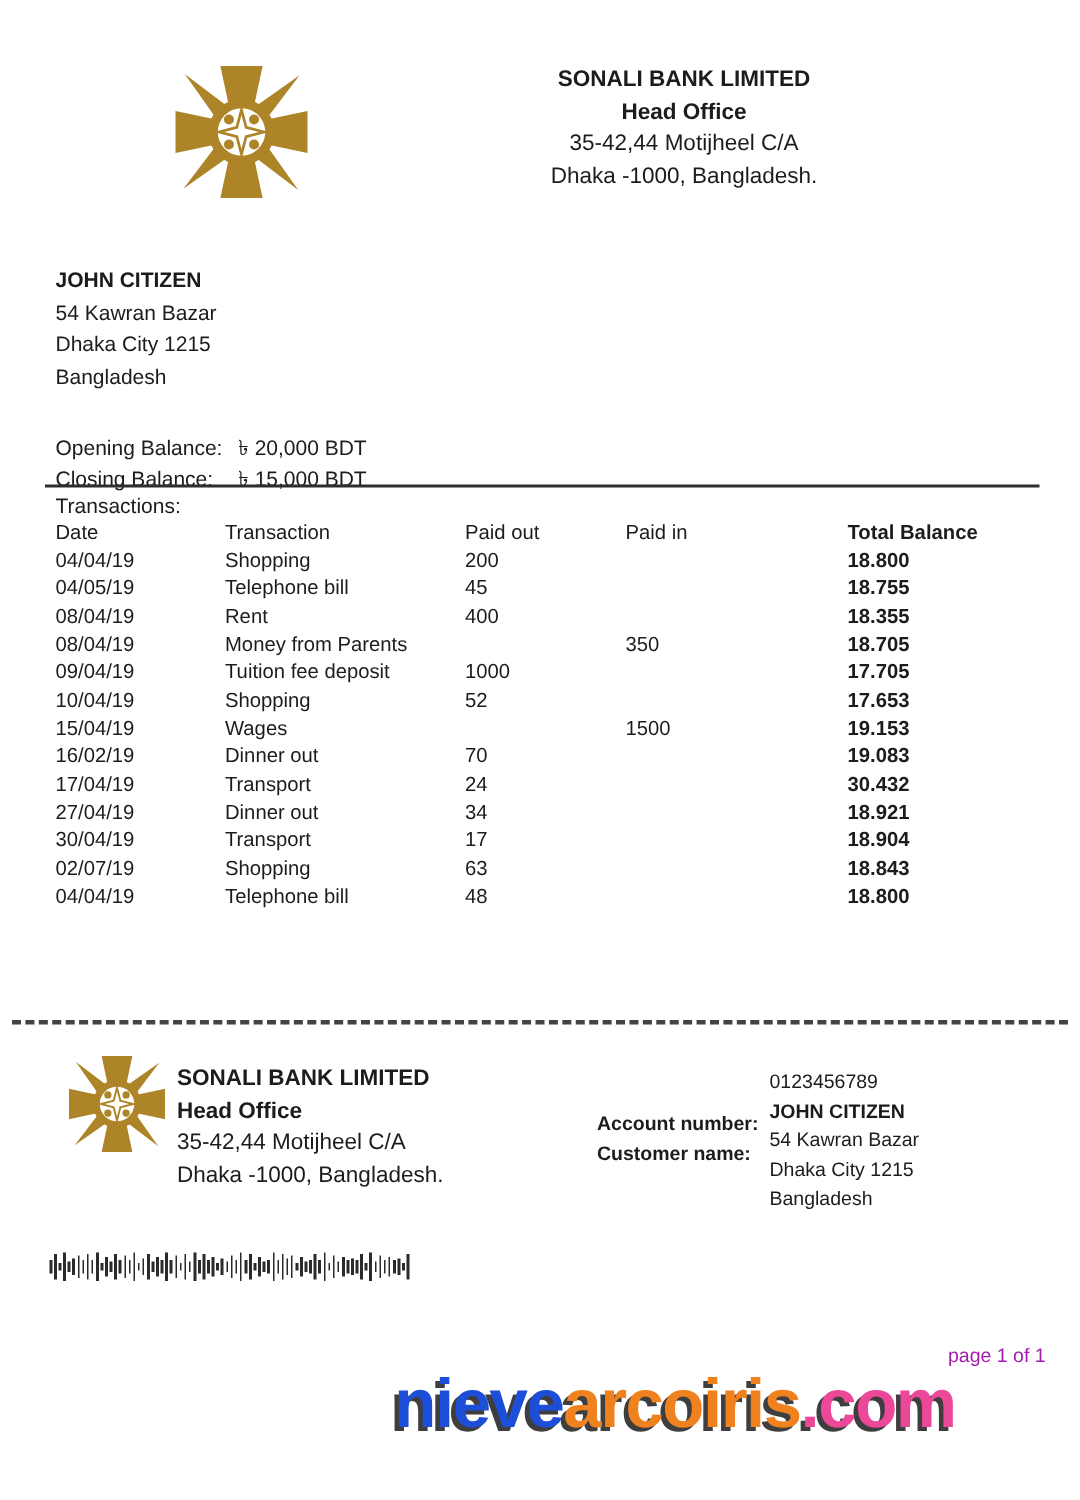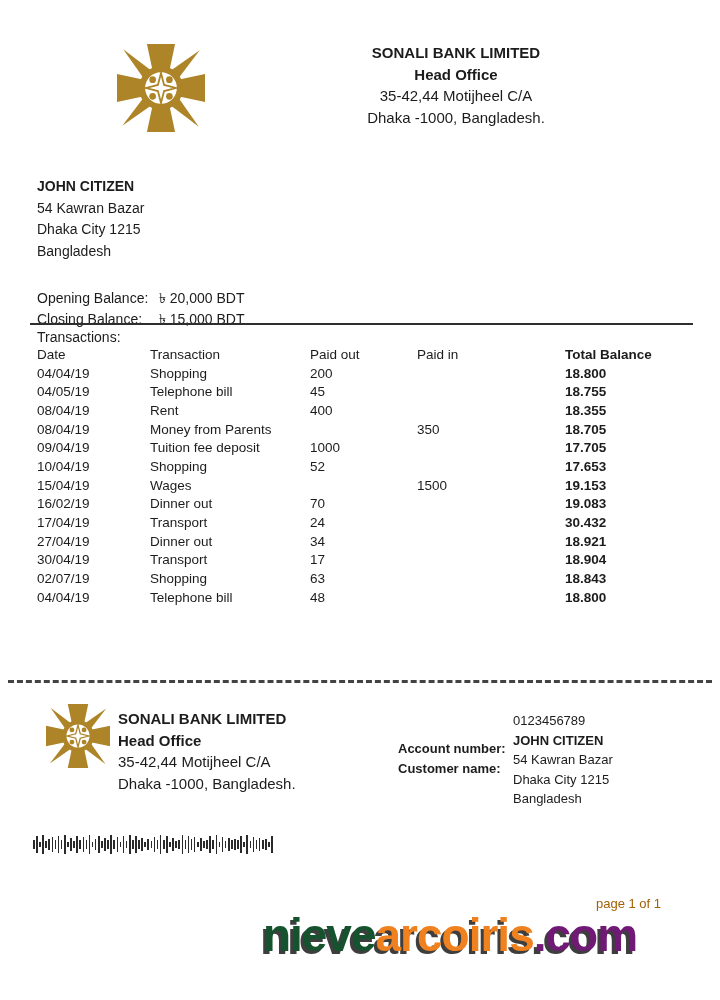--- a/index.html
+++ b/index.html
@@ -33,21 +33,21 @@
   .txn-table th.col-bal, .txn-table td.col-bal{font-weight:bold;}
   
   .dashes{left:8px;top:680px;width:704px;border-top:3px dashed #434343;height:0;}
   .foot-bank{left:118px;top:708px;font-size:15px;line-height:21.5px;}
   .foot-labels{left:398px;top:711px;font-size:13px;line-height:19.6px;font-weight:bold;margin-top:28px;}
   .foot-values{left:513px;top:711px;font-size:13px;line-height:19.6px;}
   
   .barcode{left:33px;top:835px;width:258px;height:19px;display:flex;align-items:center;gap:1.5px;}
   .barcode i{display:block;width:1.6px;background:#2a2a2a;flex:0 0 auto;}
   
-  .page-num{left:596px;top:896px;font-size:13px;color:#a16207;}
+  .page-num{left:632px;top:896px;font-size:13px;color:#a21caf;}
   .watermark{
     left:0;top:908px;width:720px;text-align:center;
     font-size:46px;font-weight:bold;letter-spacing:-1px;white-space:nowrap;
     text-shadow:-3px 3px 0 #3e3e3e;
     padding-left:180px;box-sizing:border-box;
   }
 </style>
 </head>
 <body>
 
@@ -348,14 +348,14 @@
     <i style="height: 13.2px;"></i>
     <i style="height: 9.8px;"></i>
     <i style="height: 11.5px;"></i>
     <i style="height: 4.7px;"></i>
     <i style="height: 16.6px;"></i>
   </div>
 
 <div class="abs page-num">page 1 of 1</div>
 
 <div class="abs watermark">
-  <span style="color: #14532d;">nieve</span><span style="color: rgb(240, 129, 31);">arcoiris</span><span style="color: #701a75;">.com</span>
+  <span style="color: #1d4ed8;">nieve</span><span style="color: rgb(240, 129, 31);">arcoiris</span><span style="color: #ec4899;">.com</span>
 </div>
 
 </body></html>

